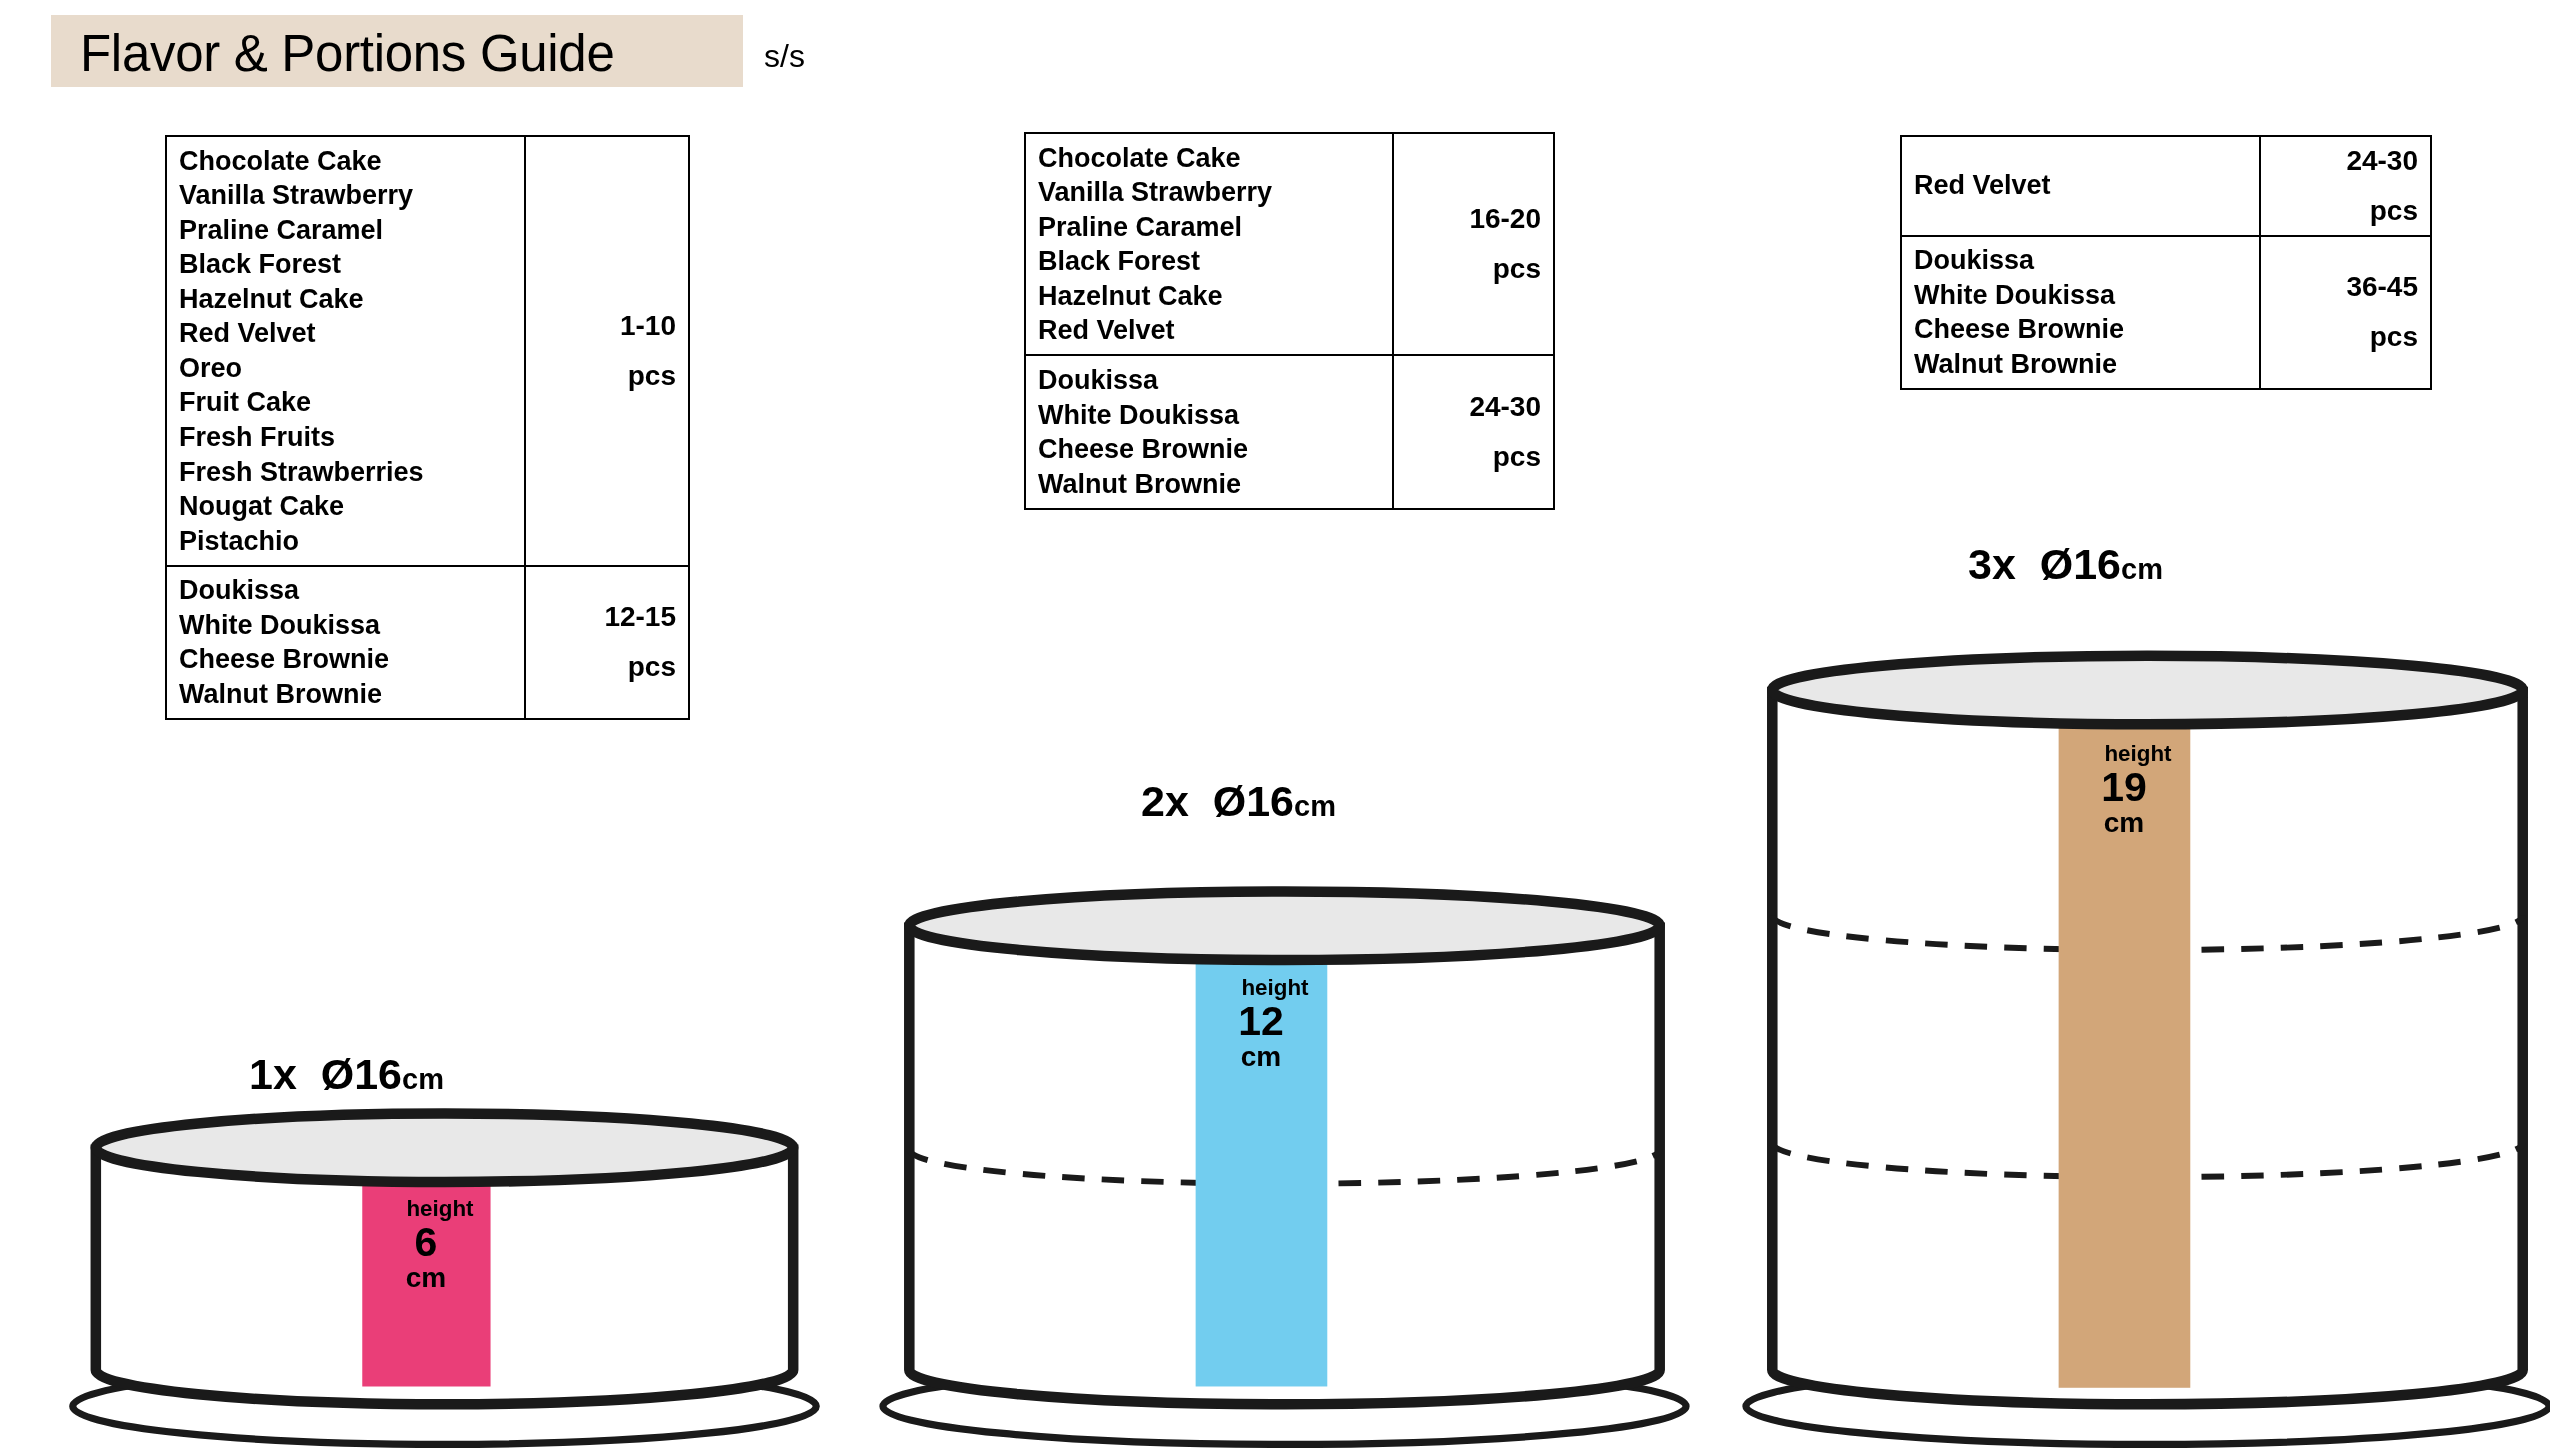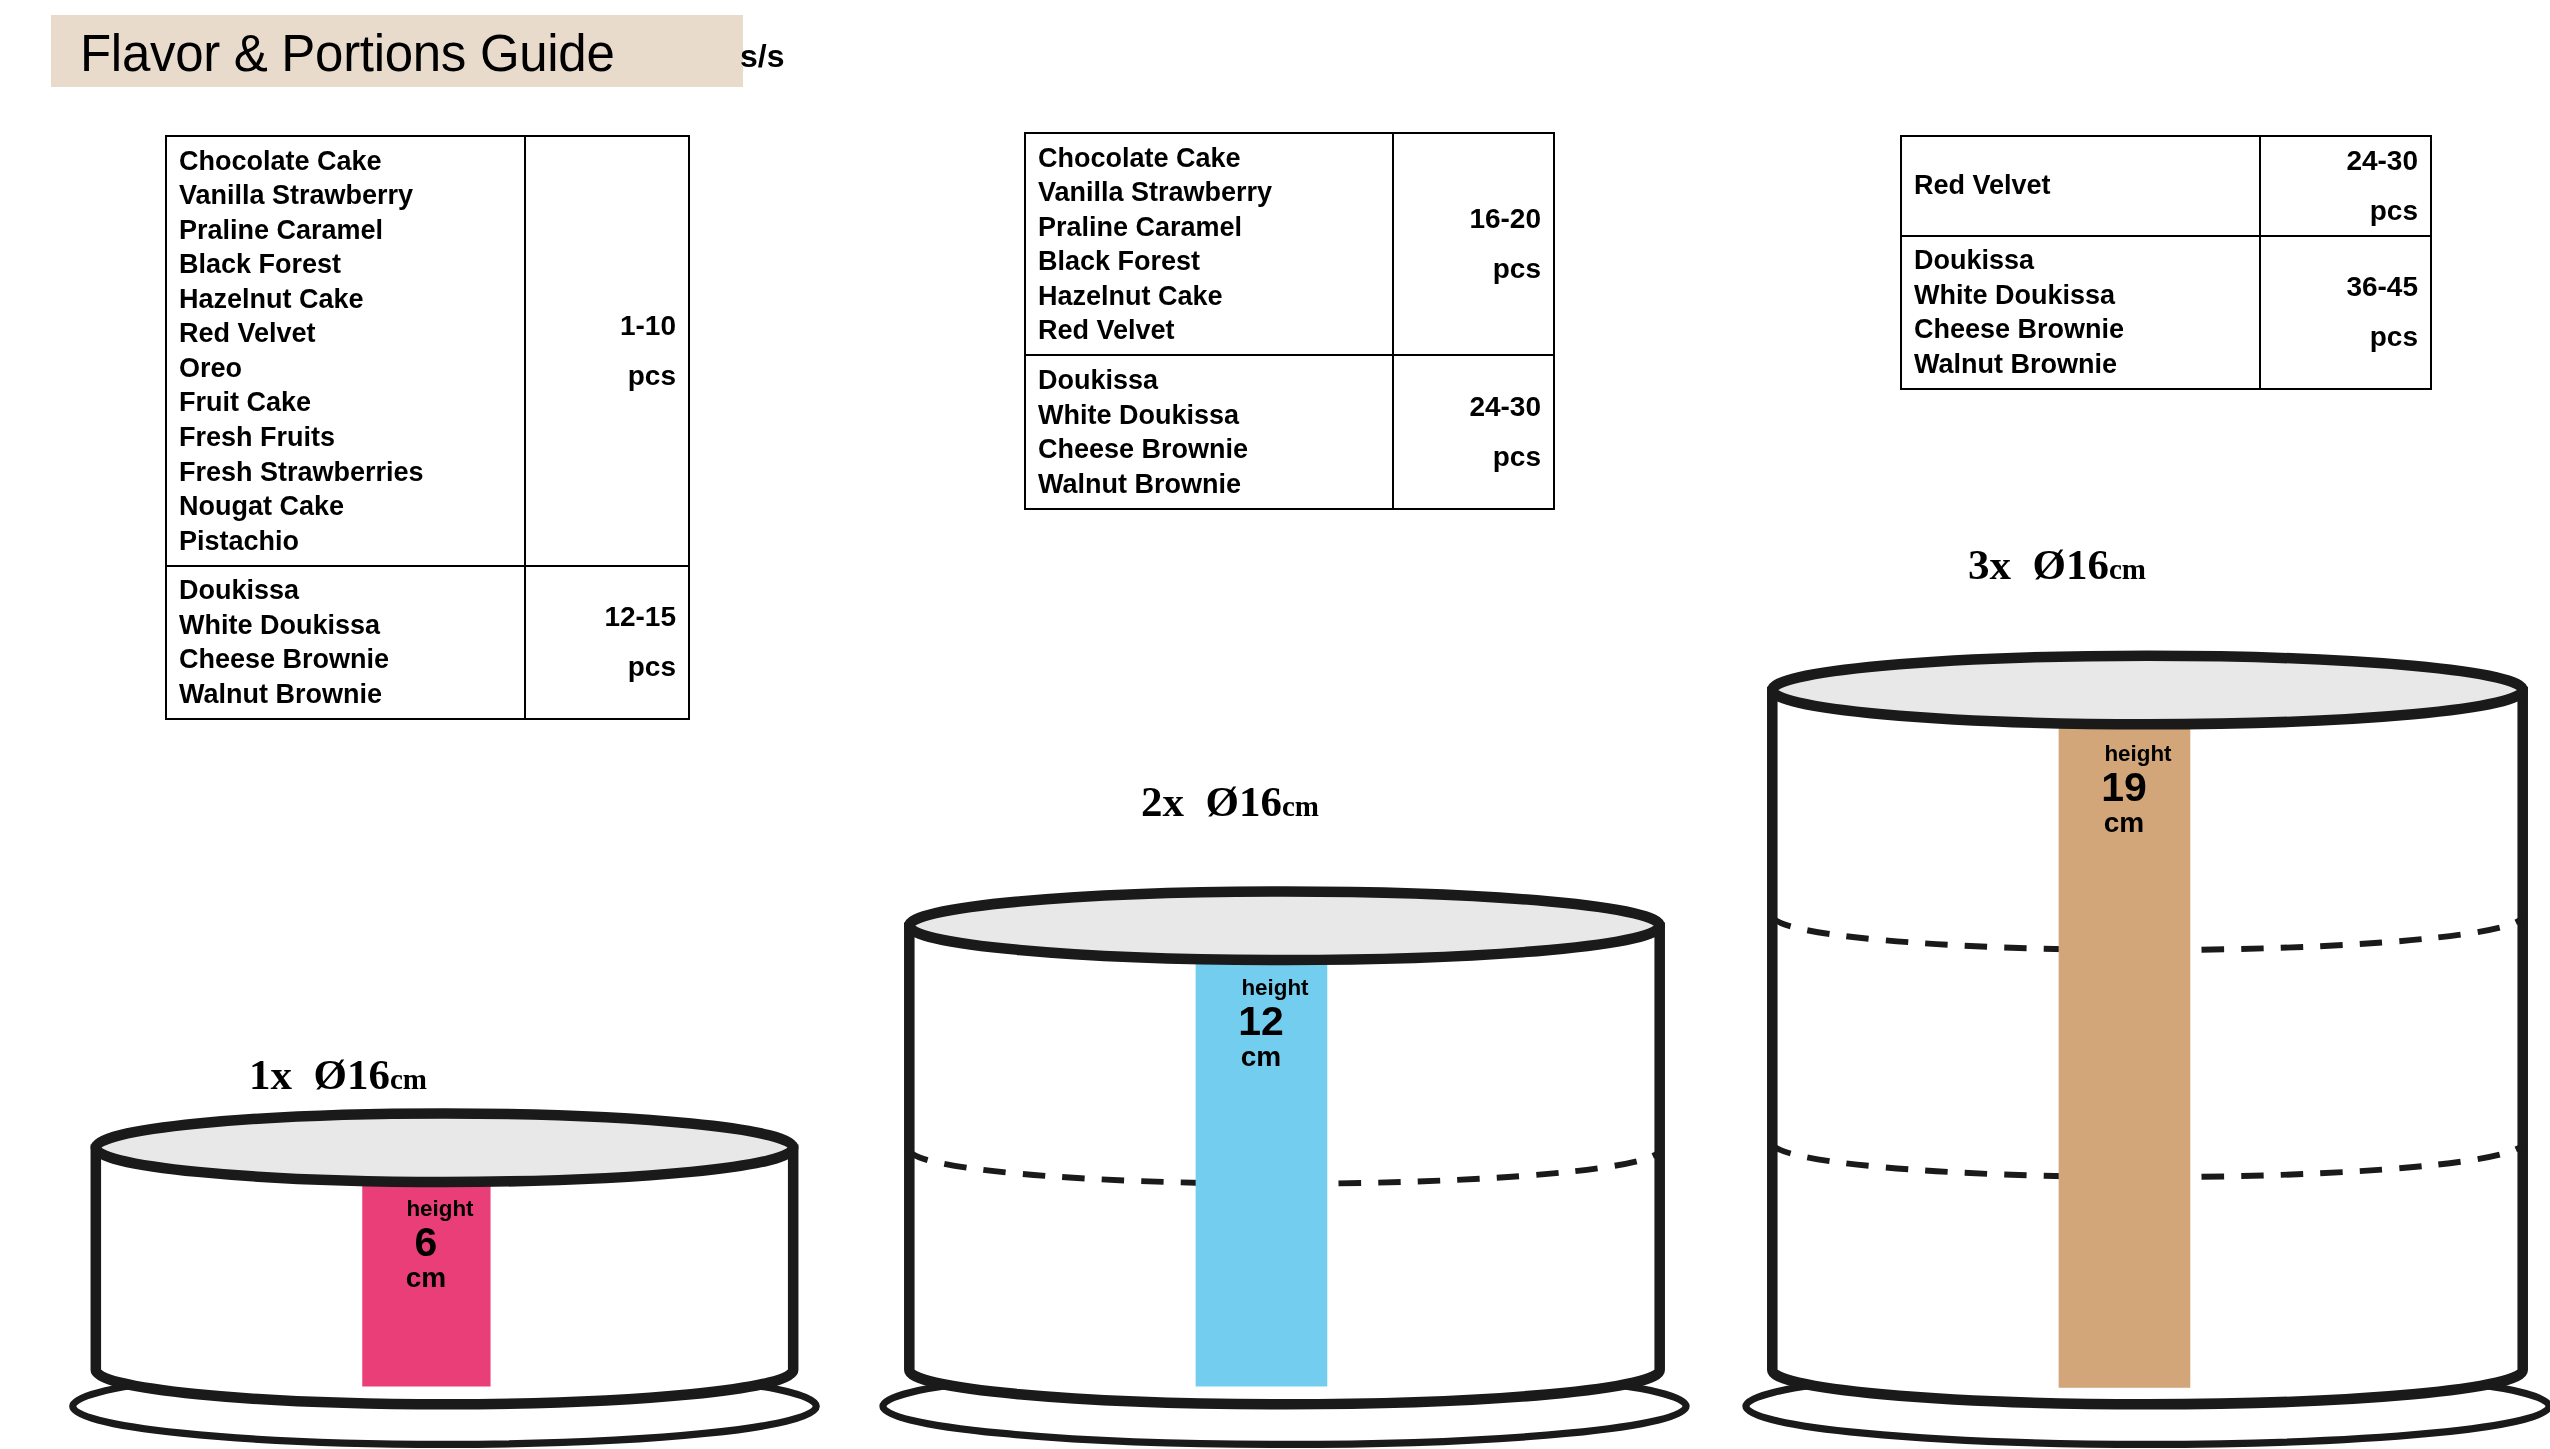--- a/index.html
+++ b/index.html
@@ -29,24 +29,24 @@
     left: 80px;
     top: 24px;
     font-size: 51px;
     font-weight: normal;
     color: #000;
     letter-spacing: -0.3px;
     white-space: nowrap;
   }
   #title-suffix {
     position: absolute;
-    left: 740px;
+    left: 764px;
     top: 38px;
     font-size: 32px;
-    font-weight: bold;
+    font-weight: normal;
     color: #000;
   }
 
   
   .portion-table {
     position: absolute;
     border-collapse: collapse;
     table-layout: fixed;
   }
   .portion-table td {
@@ -83,21 +83,20 @@
   #table-3x td.flavors-cell { width: 333px; }
   #table-3x td.pcs-cell { width: 145px; }
 
   
   .cake-label {
     position: absolute;
     font-size: 43px;
     font-weight: bold;
     color: #000;
     white-space: nowrap;
-    font-family: Liberation Serif, serif;
   }
   .cake-label .cm {
     font-size: 29px;
     font-weight: bold;
   }
   #label-1x { left: 249px; top: 1050px; }
   #label-2x { left: 1141px; top: 777px; }
   #label-3x { left: 1968px; top: 540px; }
 
   

